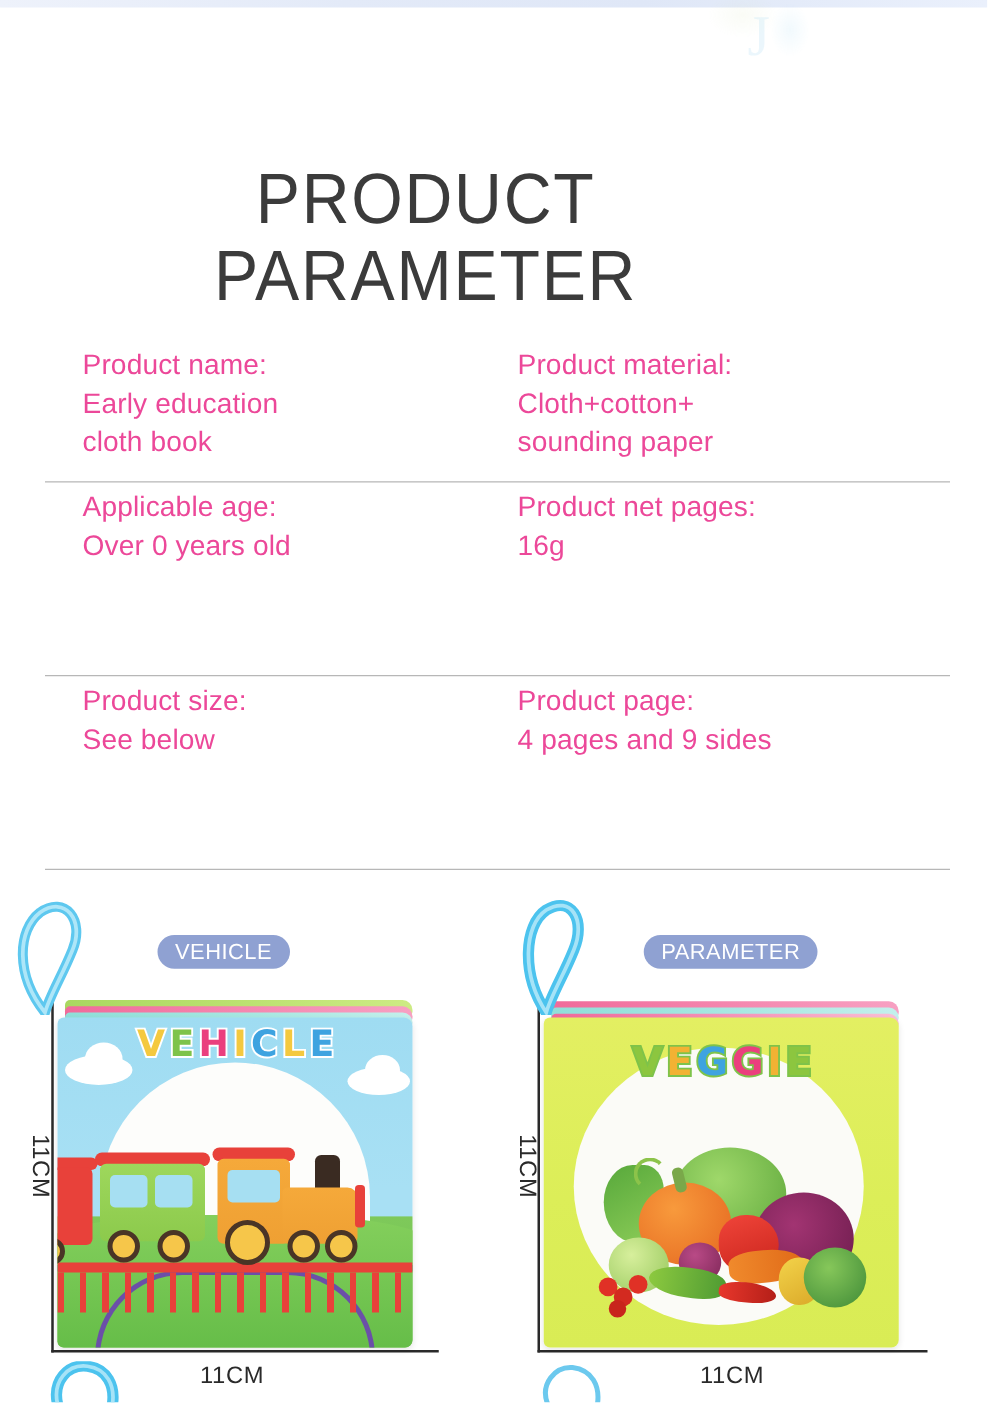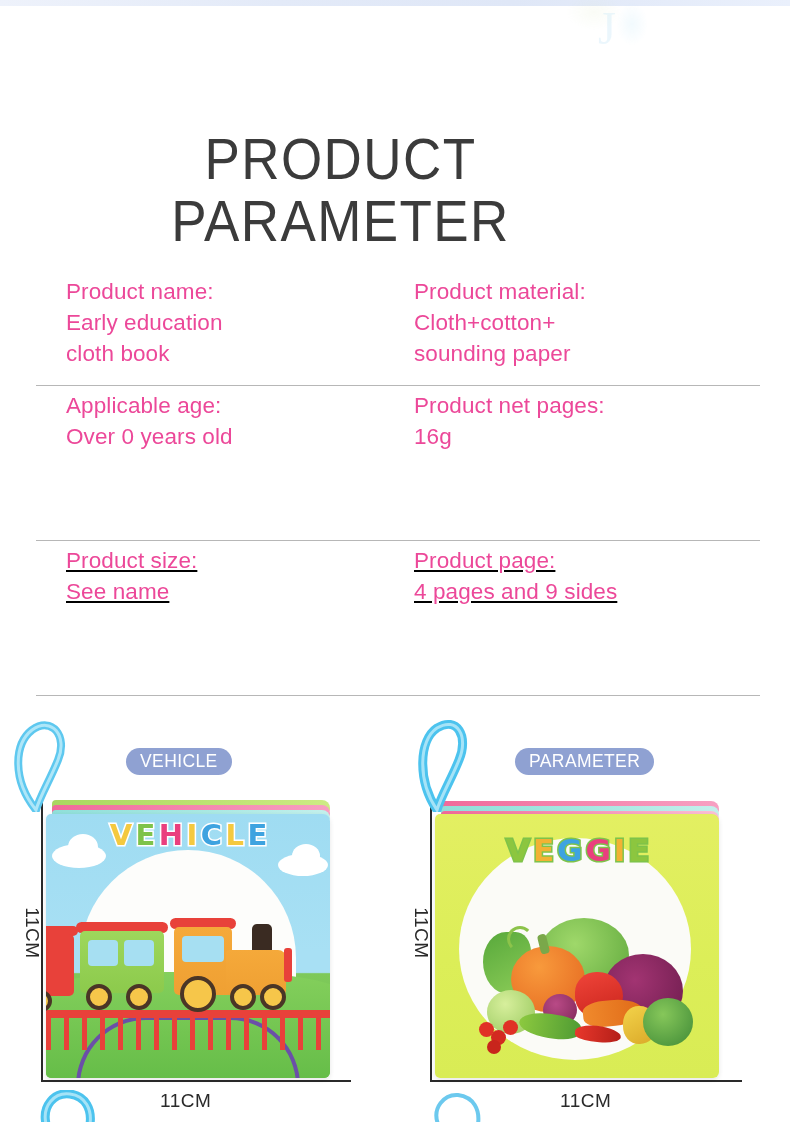--- a/index.html
+++ b/index.html
@@ -71,21 +71,21 @@
   .params {
     position: absolute;
     top: 272px; left: 36px;
     width: 724px;
   }
   .param-row {
     position: relative;
     display: flex;
     border-bottom: 1px solid #b7b7b7;
   }
-  .param-row:last-child { border-bottom: 1px solid #b7b7b7; text-decoration: underline; }
+  .param-row:last-child { border-bottom: 1px solid #b7b7b7; }
 
   .param-cell {
     padding-top: 4px;
     padding-bottom: 8px;
   }
   .param-cell.left  { width: 344px; padding-left: 30px; }
   .param-cell.right { width: 380px; padding-left: 34px; }
 
   .param-line {
     display: block;
@@ -370,21 +370,21 @@
       </div>
       <div class="param-cell right">
         <span class="param-line">Product net pages:</span>
         <span class="param-line">16g</span>
       </div>
     </div>
 
     <div class="param-row row-h2">
       <div class="param-cell left">
         <span class="param-line">Product size:</span>
-        <span class="param-line">See name</span>
+        <span class="param-line">See below</span>
       </div>
       <div class="param-cell right">
         <span class="param-line">Product page:</span>
         <span class="param-line">4 pages and 9 sides</span>
       </div>
     </div>
 
   </div>
 
   <div class="photos">

